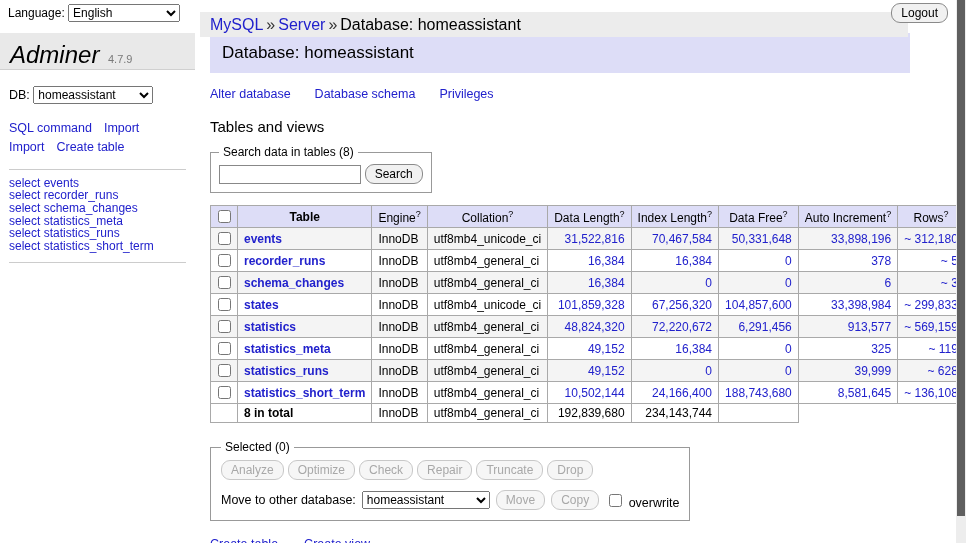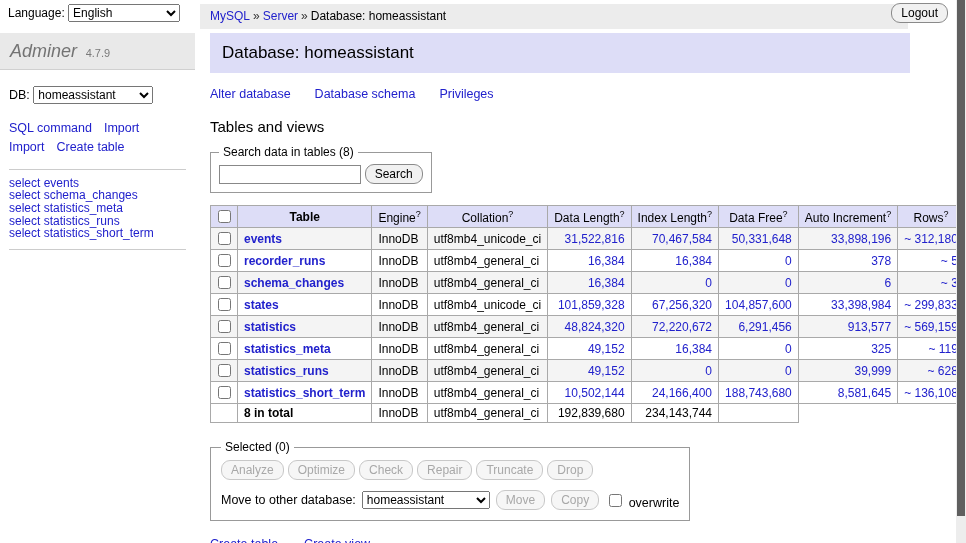--- a/index.html
+++ b/index.html
@@ -10,38 +10,38 @@
     font-family: "Liberation Sans", "DejaVu Sans", sans-serif;
     font-size: 13px;
   }
   a { color: var(--link_color, #2222cc); text-decoration: none; cursor: pointer; }
 
   
   #topbar { position: relative; height: 25px; }
   #lang { position: absolute; left: 8px; top: 4px; font-size: 12px; }
   #lang select { width: 112px; font-size: 12px; }
   #breadcrumb {
-    position: absolute; left: 200px; top: 4px; width: 708px; height: 25px;
+    position: absolute; left: 200px; top: 12px; width: 708px; height: 25px;
     background: var(--breadcrumb_bg, #ececec);
-    line-height: 25px; padding-left: 10px; font-size: 12px;
+    line-height: 25px; padding-left: 10px; font-size: 16px;
   }
   #breadcrumb .sep { color: #333; margin: 0 3px; }
   #logout-btn { position: absolute; right: 18px; top: 3px; }
 
   
   #cols { display: flex; align-items: flex-start; }
   #sidebar { flex: 0 0 195px; width: 195px; }
   #main { flex: 1; padding: 8px 56px 0 15px; min-width: 0; }
 
   
   #menu-header {
     background: #e9e9e9; border-bottom: 1px solid #d0d0d0;
     margin-top: 8px; padding: 8px 10px; height: 37px;
   }
-  #menu-header .logo { font-style: italic; color: #737373; font-size: 18px; }
+  #menu-header .logo { font-style: italic; color: #000000; font-size: 24px; }
   #menu-header .ver { font-size: 11px; color: #7a7a7a; margin-left: 5px; }
   #sidebar-body { padding: 0 9px; }
   .db-row { margin-top: 16px; font-size: 12.5px; }
   .db-row select { width: 120px; font-size: 12px; }
   .cmd-links { margin-top: 15px; font-size: 12.5px; line-height: 1.5; }
   .cmd-links a { margin-right: 12px; }
   #table-list {
     margin-top: 12px; padding: 7px 0 9px;
     border-top: 1px solid #ccc; border-bottom: 1px solid #ccc;
     font-size: 12px; line-height: 12.7px;
@@ -125,20 +125,21 @@
         <select>
           <option>homeassistant</option>
         </select>
       </div>
       <div class="cmd-links">
         <a>SQL command</a><a>Import</a><br>
         <a>Import</a><a>Create table</a>
       </div>
       <div id="table-list">
           <a href="#" class="block">select events</a>
+          <a href="#" class="block">select recorder_runs</a>
           <a href="#" class="block">select schema_changes</a>
           <a href="#" class="block">select statistics_meta</a>
           <a href="#" class="block">select statistics_runs</a>
           <a href="#" class="block">select statistics_short_term</a>
         </div>
     </div>
   </div>
 
   <div id="main">
     <h2>Database: homeassistant</h2>

